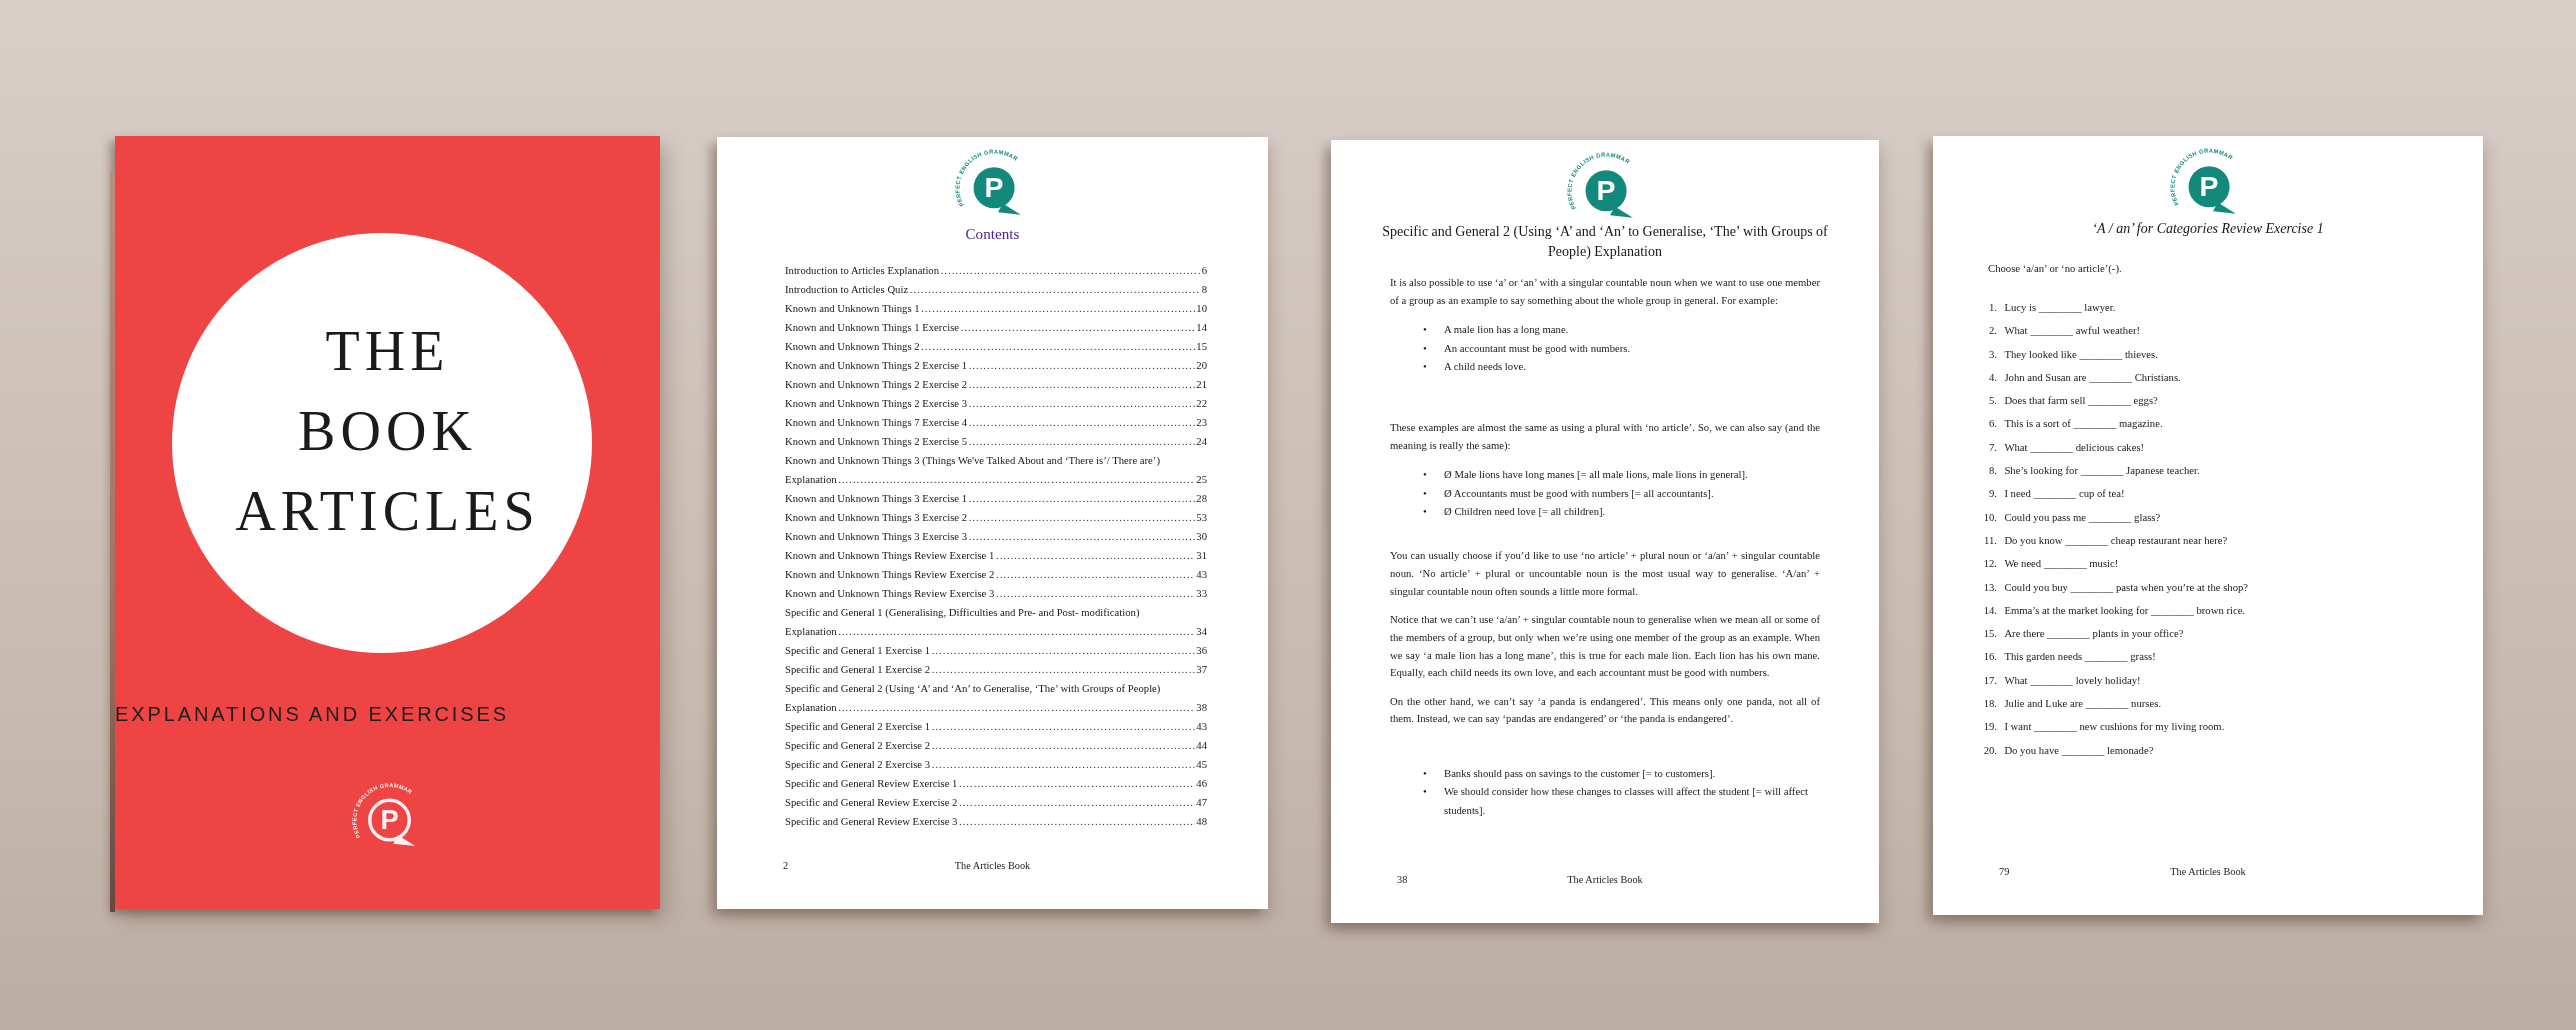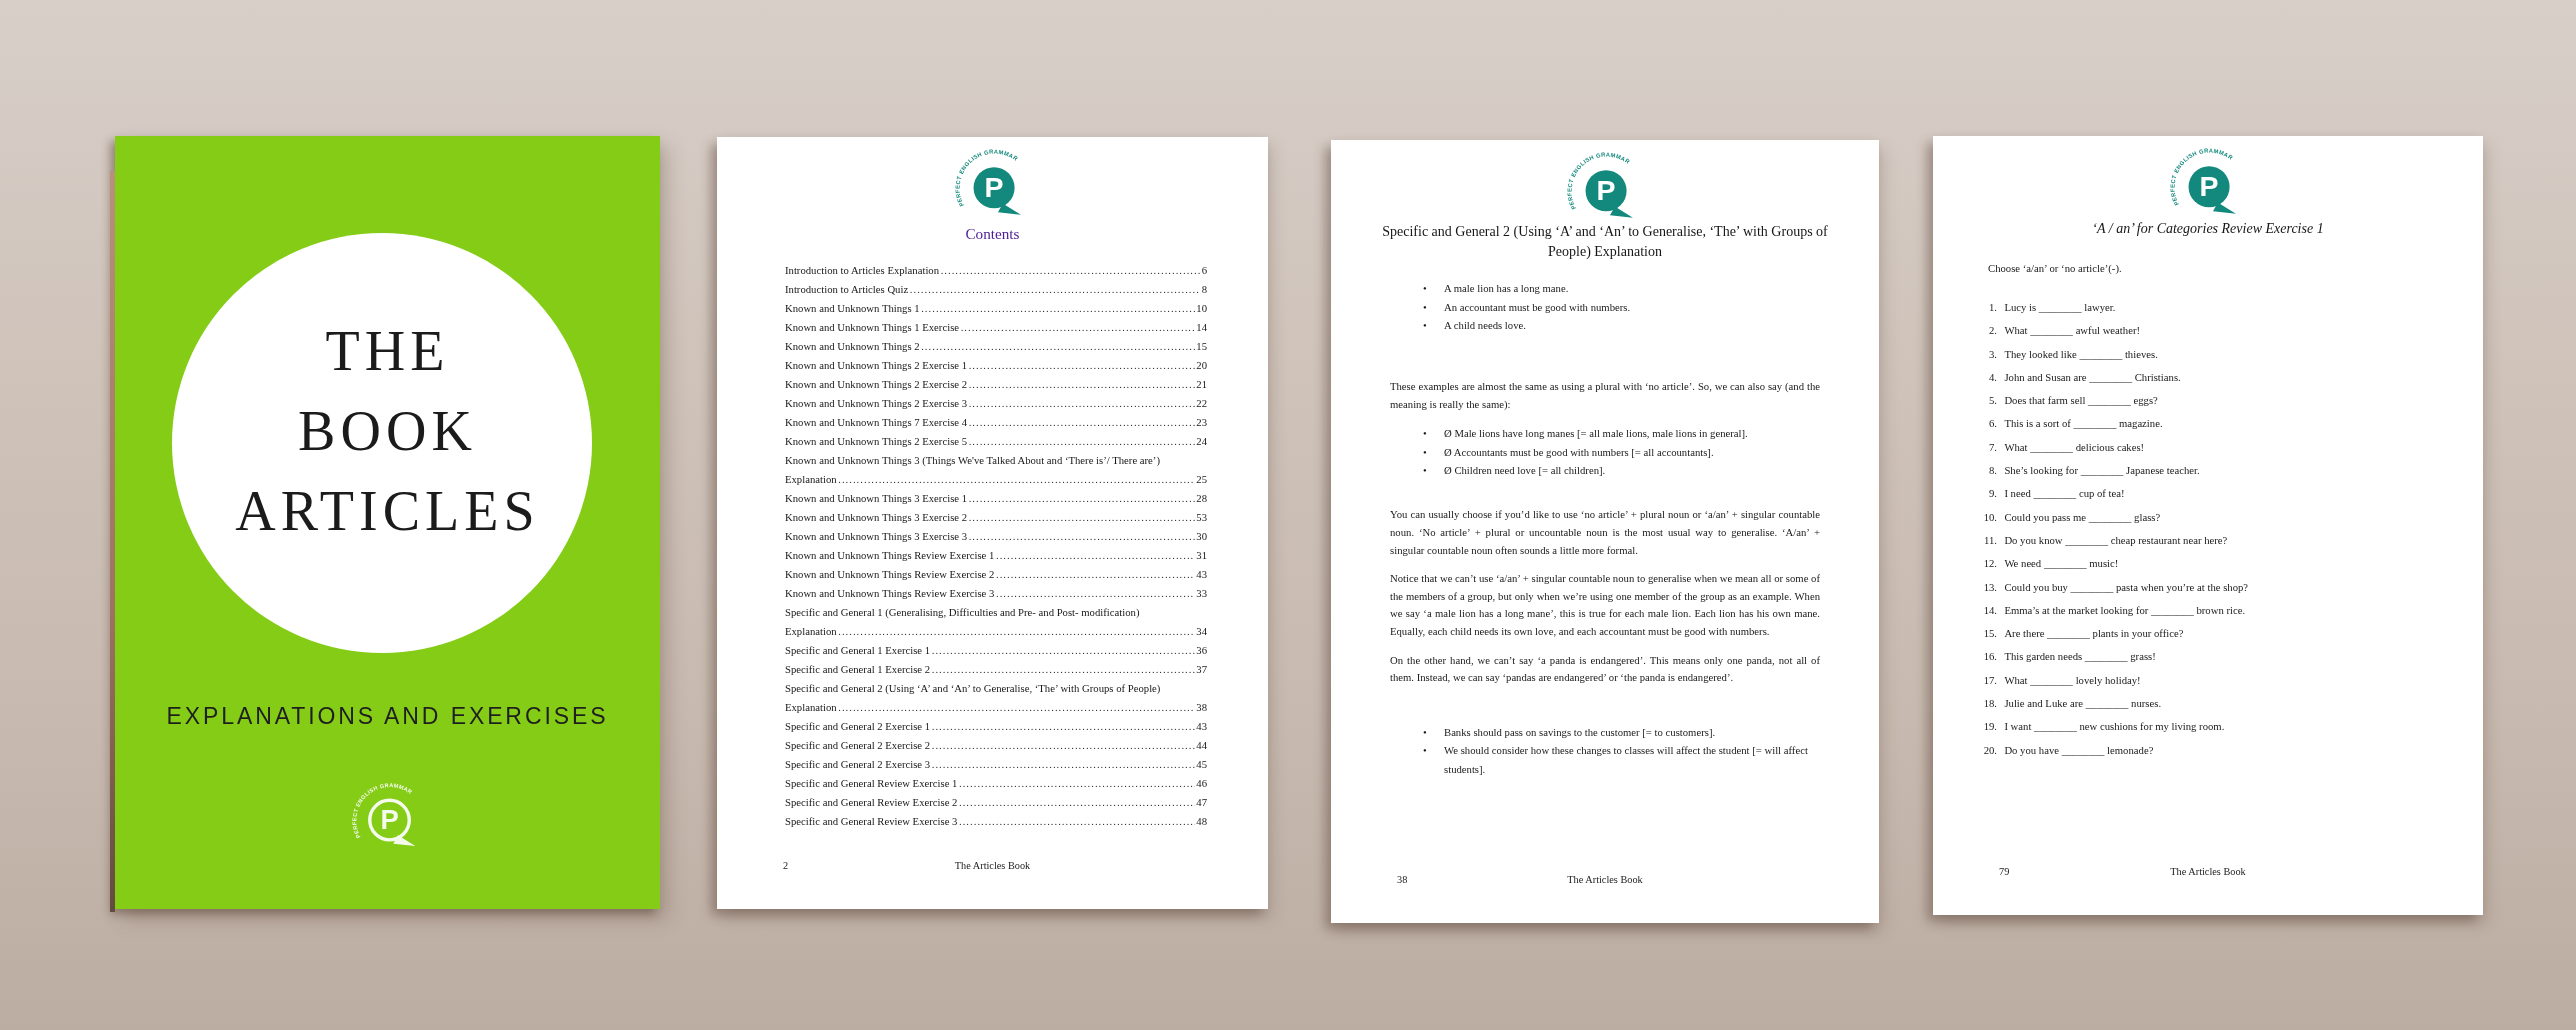--- a/index.html
+++ b/index.html
@@ -8,30 +8,30 @@
   body {
     width:2576px; height:1030px; position:relative; overflow:hidden;
     background:linear-gradient(180deg,#d8cfc9 0%,#cfc3ba 35%,#c7b9af 70%,#bcada2 100%);
     font-family:"Liberation Serif", serif; color:#1d1d1d;
   }
 
   .page { position:absolute; background:#ffffff;
     box-shadow:-5.8px 6.6px 10.7px rgba(88,64,52,.42), 4.1px 8.2px 15px rgba(88,64,52,.22); }
 
   
-  .cover { left:115px; top:136px; width:545px; height:773px; background:#84cc16;
+  .cover { left:115px; top:136px; width:545px; height:773px; background:#ef4444;
     box-shadow:-5px 5px 8.2px rgba(88,64,52,.45), 6.6px 10px 18px rgba(88,64,52,.28); }
   .cover::before { content:""; position:absolute; left:-5px; top:35px; bottom:-2.5px; width:5px;
     background:linear-gradient(180deg,#b8907e 0%,#9c7260 60%,#634a3e 100%); }
   .cover-circle { position:absolute; left:57px; top:97px; width:420px; height:420px;
     border-radius:50%; background:#ffffff; }
   .cover-title { position:absolute; left:0; right:0; top:175px; text-align:center;
     font-size:56px; line-height:80px; letter-spacing:.09em; color:#1b1b1b; }
-  .cover-subtitle { position:absolute; left:0; right:0; top:567px; text-align:center;
-    font-family:"Liberation Sans", sans-serif; font-size:23px; letter-spacing:2.9px; color:#1f1f1f; }
+  .cover-subtitle { position:absolute; left:0; right:0; top:567px; text-align:left;
+    font-family:"Liberation Sans", sans-serif; font-size:20px; letter-spacing:2.9px; color:#1f1f1f; }
 
   
   .logo-slot { position:absolute; }
   .logo-slot svg { width:100%; height:100%; display:block; }
   .logo-page { width:79px; height:79px; left:50%; margin-left:-40px; top:5px; }
   .logo-cover { width:76px; height:76px; left:50%; margin-left:-38px; top:640px; opacity:.92; }
   .logo-arc-text { font-family:"Liberation Sans", sans-serif; font-size:7.3px; font-weight:700; letter-spacing:.5px; }
   .logo-monogram { font-family:"Liberation Sans", sans-serif; font-size:36px; font-weight:700; }
   .logo-teal .logo-arc-text { fill:#12897c; }
   .logo-teal .logo-bubble { fill:#12897c; }
@@ -318,20 +318,21 @@
       <svg viewBox="0 0 100 100">
     <path class="logo-arc-path" d="M 13.9 80 A 44 44 0 1 1 90.9 37.3" fill="none" id="logo-arc-2"></path>
     <text class="logo-arc-text"><textPath class="logo-arc-textpath" href="#logo-arc-2" xlink:href="#logo-arc-2">PERFECT ENGLISH GRAMMAR</textPath></text>
     <circle class="logo-bubble" cx="52" cy="58" r="26"></circle>
     <path class="logo-tail" d="M 63,78 L 86,92 L 57,89 Z"></path>
     <text class="logo-monogram" x="52" y="70" text-anchor="middle">P</text>
   </svg>
     </div>
   <div class="expl-title">Specific and General 2 (Using ‘A’ and ‘An’ to Generalise, ‘The’ with Groups of People) Explanation</div>
   <div class="expl-body">
+      <p class="body-para">It is also possible to use ‘a’ or ‘an’ with a singular countable noun when we want to use one member of a group as an example to say something about the whole group in general. For example:</p>
       <div class="bullet-list">
         <div class="bullet-item">
           <span class="bullet-marker">•</span>
           <span class="bullet-text">A male lion has a long mane.</span>
         </div>
         <div class="bullet-item">
           <span class="bullet-marker">•</span>
           <span class="bullet-text">An accountant must be good with numbers.</span>
         </div>
         <div class="bullet-item">

